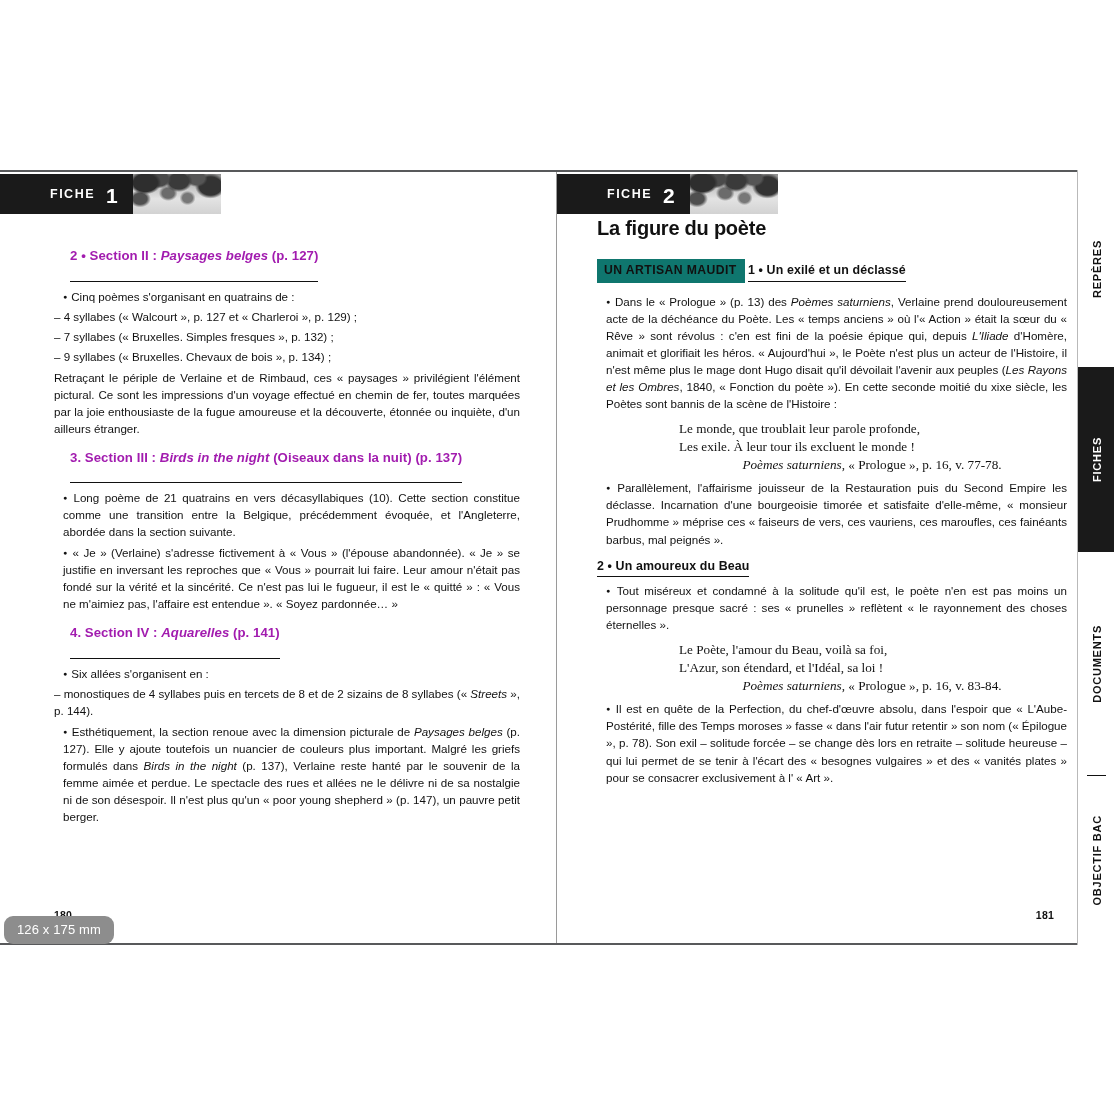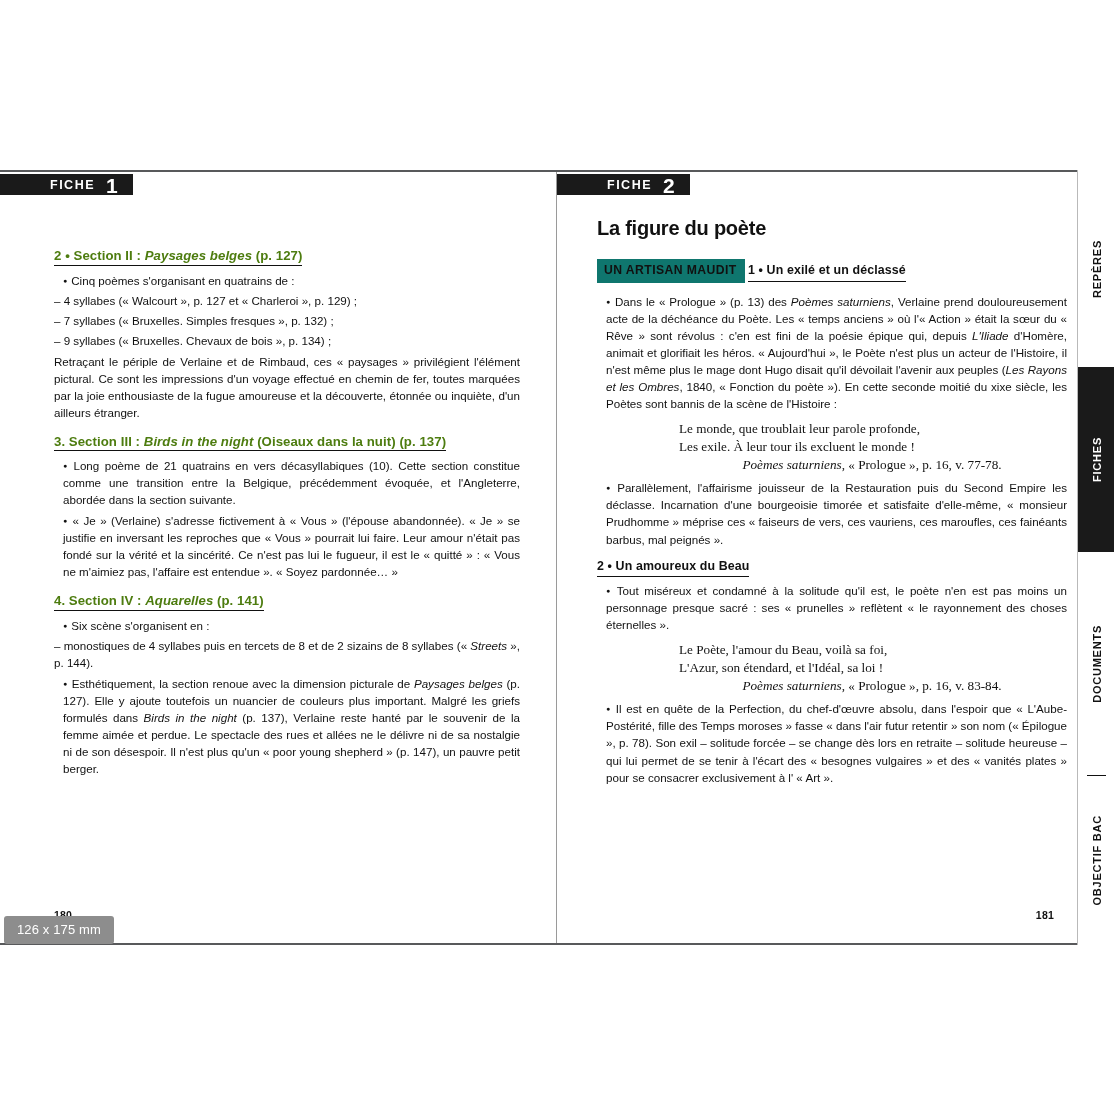--- a/index.html
+++ b/index.html
@@ -41,21 +41,20 @@
   .page-left  { left: 0;     width: 556px; }
   .page-right { left: 556px; width: 558px; border-left: 1px solid #9a9a9a; }
 
   
   .fiche-banner {
     position: absolute;
     top: 2px;
     height: 40px;
     display: flex;
     align-items: stretch;
-    flex-direction: column;
   }
   .banner-left  { left: 0;   }
   .banner-right { left: 0;   }
 
   .fiche-tag {
     background: #1a1a1a;
     color: #ffffff;
     display: flex;
     align-items: center;
     padding: 0 14px 0 50px;
@@ -121,24 +120,24 @@
   .p-dash { padding-left: 0; }
   .gap-sm { margin-top: 4px; }
 
   i, .it { font-style: italic; }
 
   
   .sec-head {
     display: inline-block;
     font-size: 13.2px;
     font-weight: 700;
-    color: #4d7c0f;
+    color: #a21caf;
     border-bottom: 1.6px solid #111;
-    padding-bottom: 0;
-    margin: 10px 0 6px 0;
+    padding-bottom: 16px;
+    margin: 10px 0 6px 16px;
     letter-spacing: .005em;
     line-height: 1.25;
   }
   .sec-head .pg { font-weight: 700; }
 
   .sub-head {
     display: inline-block;
     font-size: 12.4px;
     font-weight: 700;
     color: #111;
@@ -242,21 +241,21 @@
 
   
   .size-badge {
     position: absolute;
     left: 4px;
     top: 916px;
     background: #8d8d8d;
     color: #ffffff;
     font-size: 13px;
     padding: 6px 13px 7px 13px;
-    border-radius: 3px;
+    border-radius: 9px;
     letter-spacing: .01em;
     white-space: nowrap;
   }
 </style>
 </head>
 <body>
 
 <div id="viewer">
 
   <div class="spread">
@@ -297,21 +296,21 @@
         <p class="p-bullet">Long poème de 21 quatrains en vers décasyllabiques (10). Cette section constitue comme une transition entre la Belgique, précédemment évoquée, et l'Angleterre, abordée dans la section suivante.</p>
         <p class="p-bullet gap-sm">« Je » (Verlaine) s'adresse fictivement à « Vous » (l'épouse abandonnée). « Je » se justifie en inversant les reproches que « Vous » pourrait lui faire. Leur amour n'était pas fondé sur la vérité et la sincérité. Ce n'est pas lui le fugueur, il est le « quitté » : « Vous ne m'aimiez pas, l'affaire est entendue ». « Soyez pardonnée… »</p>
 
         
         <div class="sec-head">
           <span>4. Section IV :</span>
           <i>Aquarelles</i>
           <span class="pg">(p. 141)</span>
         </div>
 
-        <p class="p-bullet">Six scène s'organisent en :</p>
+        <p class="p-bullet">Six allées s'organisent en :</p>
 
 
 
         <p class="p-dash"><span>– monostiques de 4 syllabes puis en tercets de 8 et de 2 sizains de 8 syllabes (« </span><i>Streets</i><span> », p. 144).</span></p>
 
         <p class="p-bullet gap-sm"><span>Esthétiquement, la section renoue avec la dimension picturale de </span><i>Paysages belges</i><span> (p. 127). Elle y ajoute toutefois un nuancier de couleurs plus important. Malgré les griefs formulés dans </span><i>Birds in the night</i><span> (p. 137), Verlaine reste hanté par le souvenir de la femme aimée et perdue. Le spectacle des rues et allées ne le délivre ni de sa nostalgie ni de son désespoir. Il n'est plus qu'un « poor young shepherd » (p. 147), un pauvre petit berger.</span></p>
       </div>
 
       <div class="folio folio-left">180</div>
     </div>

